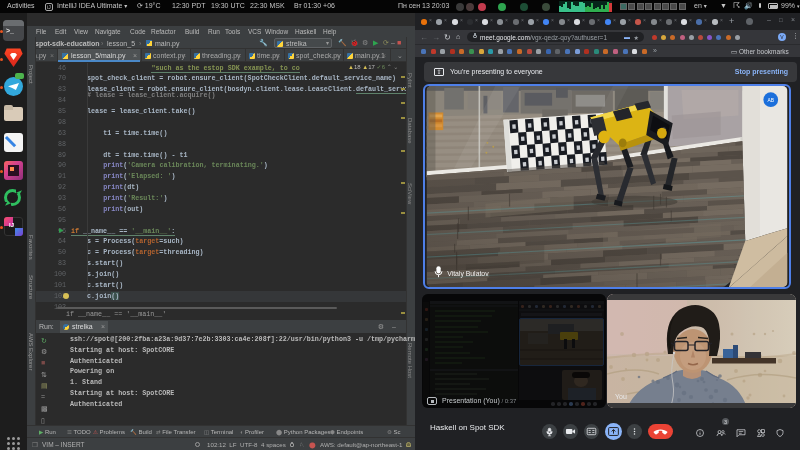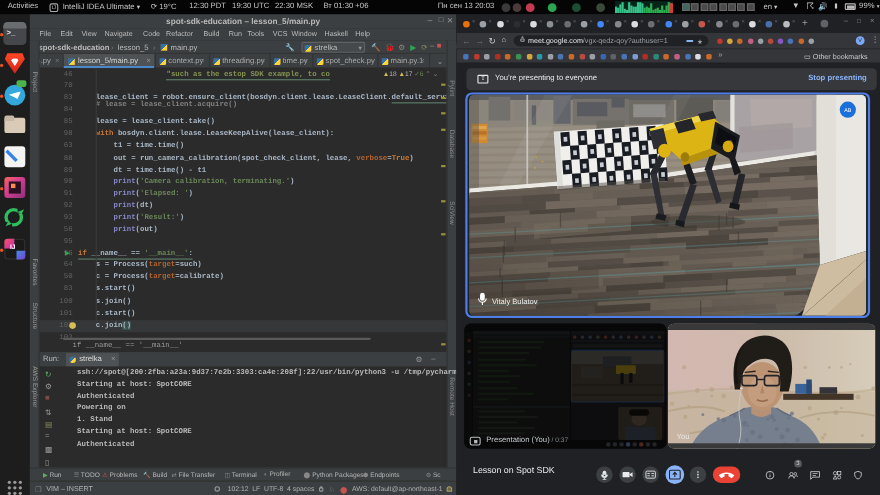--- a/index.html
+++ b/index.html
@@ -121,26 +121,20 @@
 <div class="a" style="left:12px;top:424px;width:3px;height:3px;border-radius:50%;background:#9a9a9a"></div>
 <div class="a" style="left:17px;top:424px;width:3px;height:3px;border-radius:50%;background:#9a9a9a"></div>
 <div class="a" style="left:7px;top:429px;width:3px;height:3px;border-radius:50%;background:#9a9a9a"></div>
 <div class="a" style="left:12px;top:429px;width:3px;height:3px;border-radius:50%;background:#9a9a9a"></div>
 <div class="a" style="left:17px;top:429px;width:3px;height:3px;border-radius:50%;background:#9a9a9a"></div>
 <div class="a" style="left:7px;top:434px;width:3px;height:3px;border-radius:50%;background:#9a9a9a"></div>
 <div class="a" style="left:12px;top:434px;width:3px;height:3px;border-radius:50%;background:#9a9a9a"></div>
 <div class="a" style="left:17px;top:434px;width:3px;height:3px;border-radius:50%;background:#9a9a9a"></div>
 </div>
 <div class="a" style="left:27px;top:13px;width:388px;height:437px;background:#2b2b2b;overflow:hidden">
-<div class="a" style="left:0;top:0;width:388px;height:13px;background:#3c3f41;color:#bbbbbb">
-        <div class="a" style="left:0;top:2px;width:100%;text-align:center;font-size:7.5px;font-weight:bold">spot-sdk-education – lesson_5/main.py</div>
-        <span class="a" style="right:22px;top:1px;font-size:8px;color:#999">–</span>
-        <span class="a" style="right:12px;top:2px;font-size:7px;color:#999">□</span>
-        <span class="a" style="right:3px;top:2px;font-size:7px;color:#999">✕</span>
-      </div>
 <div class="a" style="left:0;top:13px;width:388px;height:11px;background:#3c3f41;color:#bbbbbb;font-size:6.5px">
 <span class="a" style="left:9px;top:2px">File</span>
 <span class="a" style="left:28px;top:2px">Edit</span>
 <span class="a" style="left:47px;top:2px">View</span>
 <span class="a" style="left:68px;top:2px">Navigate</span>
 <span class="a" style="left:103px;top:2px">Code</span>
 <span class="a" style="left:124px;top:2px">Refactor</span>
 <span class="a" style="left:158px;top:2px">Build</span>
 <span class="a" style="left:181px;top:2px">Run</span>
 <span class="a" style="left:198px;top:2px">Tools</span>
@@ -204,51 +198,50 @@
         <span class="a" style="left:355px;top:3px;color:#777">×</span>
 <span class="a" style="left:363px;top:0;width:1px;height:13px;background:#323232"></span>
 <span class="a" style="left:370px;top:3px;color:#999">⌄</span>
         <span class="a" style="left:380px;top:3px;color:#999">▤</span>
 </div>
 <div class="a" style="left:9px;top:49px;width:370px;height:258px;background:#2b2b2b;overflow:hidden">
 <div class="a" style="left:0;top:229.3px;width:370px;height:10.5px;background:#353739"></div>
 <div class="a mono" style="left:12px;top:1.5px;width:18px;text-align:right;font-size:6.7px;color:#606366;font-weight:normal">46</div>
 <div class="a mono" style="left:115.4px;top:1.5px;font-size:6.7px;white-space:pre"><span style="color:#859452;border-bottom:1px solid #5f826b">"such&nbsp;as&nbsp;the&nbsp;estop&nbsp;SDK&nbsp;example,&nbsp;to&nbsp;co</span></div>
 <div class="a mono" style="left:12px;top:12.4px;width:18px;text-align:right;font-size:6.7px;color:#606366;font-weight:normal">70</div>
+<div class="a mono" style="left:51.1px;top:12.4px;font-size:6.7px;white-space:pre"><span style="color:#a9b7c6">spot_check_client&nbsp;=&nbsp;robot.ensure_client(SpotCheckClient.default_service_name)</span></div>
 <div class="a mono" style="left:12px;top:23.2px;width:18px;text-align:right;font-size:6.7px;color:#606366;font-weight:normal">83</div>
 <div class="a mono" style="left:51.1px;top:23.2px;font-size:6.7px;white-space:pre"><span style="color:#a9b7c6">lease_client&nbsp;=&nbsp;robot.ensure_client(bosdyn.client.lease.LeaseClient.</span><span style="color:#a9b7c6;border-bottom:1px solid #5f826b">default_service_na</span></div>
 <div class="a mono" style="left:12px;top:34.1px;width:18px;text-align:right;font-size:6.7px;color:#606366;font-weight:normal">84</div>
 <div class="a mono" style="left:51.1px;top:29px;font-size:6.7px;white-space:pre"><span style="color:#808080">#&nbsp;lease&nbsp;=&nbsp;lease_client.acquire()</span></div>
 <div class="a mono" style="left:12px;top:45.0px;width:18px;text-align:right;font-size:6.7px;color:#606366;font-weight:normal">85</div>
 <div class="a mono" style="left:51.1px;top:45.0px;font-size:6.7px;white-space:pre"><span style="color:#a9b7c6">lease&nbsp;=&nbsp;lease_client.take()</span></div>
 <div class="a mono" style="left:12px;top:55.8px;width:18px;text-align:right;font-size:6.7px;color:#606366;font-weight:normal">98</div>
-<div class="a mono" style="left:51.1px;top:55.8px;font-size:6.7px;white-space:pre"><span style="color:#cc7832">with</span><span style="color:#a9b7c6">&nbsp;bosdyn.client.lease.LeaseKeepAlive(lease_client):</span></div>
 <div class="a mono" style="left:12px;top:66.7px;width:18px;text-align:right;font-size:6.7px;color:#606366;font-weight:normal">63</div>
 <div class="a mono" style="left:67.2px;top:66.7px;font-size:6.7px;white-space:pre"><span style="color:#a9b7c6">t1&nbsp;=&nbsp;time.time()</span></div>
 <div class="a mono" style="left:12px;top:77.6px;width:18px;text-align:right;font-size:6.7px;color:#606366;font-weight:normal">88</div>
-<div class="a mono" style="left:67.2px;top:77.6px;font-size:6.7px;white-space:pre"><span style="color:#a9b7c6">out&nbsp;=&nbsp;run_camera_calibration(spot_check_client,&nbsp;lease,&nbsp;</span><span style="color:#b3632f">verbose</span><span style="color:#a9b7c6">=</span><span style="color:#cc7832">True</span><span style="color:#a9b7c6">)</span></div>
 <div class="a mono" style="left:12px;top:88.5px;width:18px;text-align:right;font-size:6.7px;color:#606366;font-weight:normal">89</div>
 <div class="a mono" style="left:67.2px;top:88.5px;font-size:6.7px;white-space:pre"><span style="color:#a9b7c6">dt&nbsp;=&nbsp;time.time()&nbsp;-&nbsp;t1</span></div>
 <div class="a mono" style="left:12px;top:99.3px;width:18px;text-align:right;font-size:6.7px;color:#606366;font-weight:normal">90</div>
 <div class="a mono" style="left:67.2px;top:99.3px;font-size:6.7px;white-space:pre"><span style="color:#8888c6">print</span><span style="color:#a9b7c6">(</span><span style="color:#6a8759">'Camera&nbsp;calibration,&nbsp;terminating.'</span><span style="color:#a9b7c6">)</span></div>
 <div class="a mono" style="left:12px;top:110.2px;width:18px;text-align:right;font-size:6.7px;color:#606366;font-weight:normal">91</div>
 <div class="a mono" style="left:67.2px;top:110.2px;font-size:6.7px;white-space:pre"><span style="color:#8888c6">print</span><span style="color:#a9b7c6">(</span><span style="color:#6a8759">'Elapsed:&nbsp;'</span><span style="color:#a9b7c6">)</span></div>
 <div class="a mono" style="left:12px;top:121.1px;width:18px;text-align:right;font-size:6.7px;color:#606366;font-weight:normal">92</div>
 <div class="a mono" style="left:67.2px;top:121.1px;font-size:6.7px;white-space:pre"><span style="color:#8888c6">print</span><span style="color:#a9b7c6">(dt)</span></div>
 <div class="a mono" style="left:12px;top:131.9px;width:18px;text-align:right;font-size:6.7px;color:#606366;font-weight:normal">93</div>
 <div class="a mono" style="left:67.2px;top:131.9px;font-size:6.7px;white-space:pre"><span style="color:#8888c6">print</span><span style="color:#a9b7c6">(</span><span style="color:#6a8759">'Result:'</span><span style="color:#a9b7c6">)</span></div>
 <div class="a mono" style="left:12px;top:142.8px;width:18px;text-align:right;font-size:6.7px;color:#606366;font-weight:normal">56</div>
 <div class="a mono" style="left:67.2px;top:142.8px;font-size:6.7px;white-space:pre"><span style="color:#8888c6">print</span><span style="color:#a9b7c6">(out)</span></div>
 <div class="a mono" style="left:12px;top:153.7px;width:18px;text-align:right;font-size:6.7px;color:#606366;font-weight:normal">95</div>
 <div class="a mono" style="left:12px;top:164.5px;width:18px;text-align:right;font-size:6.7px;color:#606366;font-weight:normal">96</div>
 <div class="a mono" style="left:35.0px;top:164.5px;font-size:6.7px;white-space:pre"><span style="color:#cc7832;border-bottom:1px solid #5f826b">if</span><span style="color:#a9b7c6;border-bottom:1px solid #5f826b">&nbsp;__name__&nbsp;==&nbsp;</span><span style="color:#6a8759;border-bottom:1px solid #5f826b">'__main__'</span><span style="color:#a9b7c6;border-bottom:1px solid #5f826b">:</span></div>
 <div class="a mono" style="left:12px;top:175.4px;width:18px;text-align:right;font-size:6.7px;color:#606366;font-weight:normal">64</div>
 <div class="a mono" style="left:51.1px;top:175.4px;font-size:6.7px;white-space:pre"><span style="color:#a9b7c6">s&nbsp;=&nbsp;Process(</span><span style="color:#b3632f">target</span><span style="color:#a9b7c6">=such)</span></div>
 <div class="a mono" style="left:12px;top:186.3px;width:18px;text-align:right;font-size:6.7px;color:#606366;font-weight:normal">50</div>
-<div class="a mono" style="left:51.1px;top:186.3px;font-size:6.7px;white-space:pre"><span style="color:#a9b7c6">c&nbsp;=&nbsp;Process(</span><span style="color:#b3632f">target</span><span style="color:#a9b7c6">=calibrate)</span></div>
+<div class="a mono" style="left:51.1px;top:186.3px;font-size:6.7px;white-space:pre"><span style="color:#a9b7c6">c&nbsp;=&nbsp;Process(</span><span style="color:#b3632f">target</span><span style="color:#a9b7c6">=threading)</span></div>
 <div class="a mono" style="left:12px;top:197.2px;width:18px;text-align:right;font-size:6.7px;color:#606366;font-weight:normal">83</div>
 <div class="a mono" style="left:51.1px;top:197.2px;font-size:6.7px;white-space:pre"><span style="color:#a9b7c6">s.start()</span></div>
 <div class="a mono" style="left:12px;top:208.0px;width:18px;text-align:right;font-size:6.7px;color:#606366;font-weight:normal">100</div>
 <div class="a mono" style="left:51.1px;top:208.0px;font-size:6.7px;white-space:pre"><span style="color:#a9b7c6">s.join()</span></div>
 <div class="a mono" style="left:12px;top:218.9px;width:18px;text-align:right;font-size:6.7px;color:#606366;font-weight:normal">101</div>
 <div class="a mono" style="left:51.1px;top:218.9px;font-size:6.7px;white-space:pre"><span style="color:#a9b7c6">c.start()</span></div>
 <div class="a mono" style="left:12px;top:229.8px;width:18px;text-align:right;font-size:6.7px;color:#606366;font-weight:normal">102</div>
 <div class="a mono" style="left:51.1px;top:229.8px;font-size:6.7px;white-space:pre"><span style="color:#a9b7c6">c.join</span><span style="color:#a9b7c6;background:#3b514d">()</span></div>
 <div class="a mono" style="left:12px;top:240.6px;width:18px;text-align:right;font-size:6.7px;color:#606366;font-weight:normal">103</div>
 <div class="a" style="left:23px;top:164.0px;color:#2ea44f;font-size:6px">▶</div>
@@ -1038,21 +1031,21 @@
             <path d="M86 56 L88 63.5 L84 63.5 Z" fill="#c09070"></path>
             <path d="M81 69.5 Q86 72 91 69.5" stroke="#a06e50" stroke-width="1.5" fill="none"></path>
             <path d="M67 60 Q63 76 66 90 Q68 102 63 114" stroke="#dcdcdc" stroke-width="0.9" fill="none" opacity="0.85"></path>
             <circle cx="67" cy="59" r="1.2" fill="#e8e8e8"></circle>
             <rect width="189" height="6" fill="#3a3b3e"></rect>
             <rect y="109" width="189" height="5" fill="#3a3b3e"></rect>
             <rect width="189" height="114" fill="#33241a" opacity="0.10"></rect>
             <text x="8" y="105" font-family="Liberation Sans" font-size="7" fill="#e8e8e8">You</text>
           </g>
         </svg>
-<div class="a" style="left:15px;top:366px;color:#e8eaed;font-size:8px">Lesson on Spot SDK</div>
+<div class="a" style="left:15px;top:366px;color:#e8eaed;font-size:8px">Haskell on Spot SDK</div>
 <div class="a" style="left:126.5px;top:366.5px;width:15.0px;height:15.0px;border-radius:50%;background:#3c4043"><svg width="15.0" height="15.0" viewBox="-14 -14 28 28">
             <path d="M0 -6 a2.5 2.5 0 0 1 2.5 2.5 v4 a2.5 2.5 0 0 1 -5 0 v-4 A2.5 2.5 0 0 1 0 -6 Z M-5 0 a5 5 0 0 0 10 0 M0 5 v3 M-3 8 h6" stroke="#e8eaed" stroke-width="1.4" fill="#e8eaed"></path>
           </svg></div>
 <div class="a" style="left:147.5px;top:366.5px;width:15.0px;height:15.0px;border-radius:50%;background:#3c4043"><svg width="15.0" height="15.0" viewBox="-14 -14 28 28">
             <path d="M-7 -4.5 h9 a1.5 1.5 0 0 1 1.5 1.5 v6 a1.5 1.5 0 0 1 -1.5 1.5 h-9 A1.5 1.5 0 0 1 -8.5 3 v-6 a1.5 1.5 0 0 1 1.5 -1.5 Z M4 -1 L8.5 -4 v8 L4 1 Z" fill="#e8eaed"></path>
           </svg></div>
 <div class="a" style="left:168.5px;top:366.5px;width:15.0px;height:15.0px;border-radius:50%;background:#3c4043"><svg width="15.0" height="15.0" viewBox="-14 -14 28 28">
             <rect x="-8" y="-6" width="16" height="12" rx="2" fill="none" stroke="#e8eaed" stroke-width="1.5"></rect>
             <path d="M-5.5 -2 h4 M-5.5 2 h4 M1.5 -2 h4 M1.5 2 h4" stroke="#e8eaed" stroke-width="1.5"></path>
           </svg></div>

